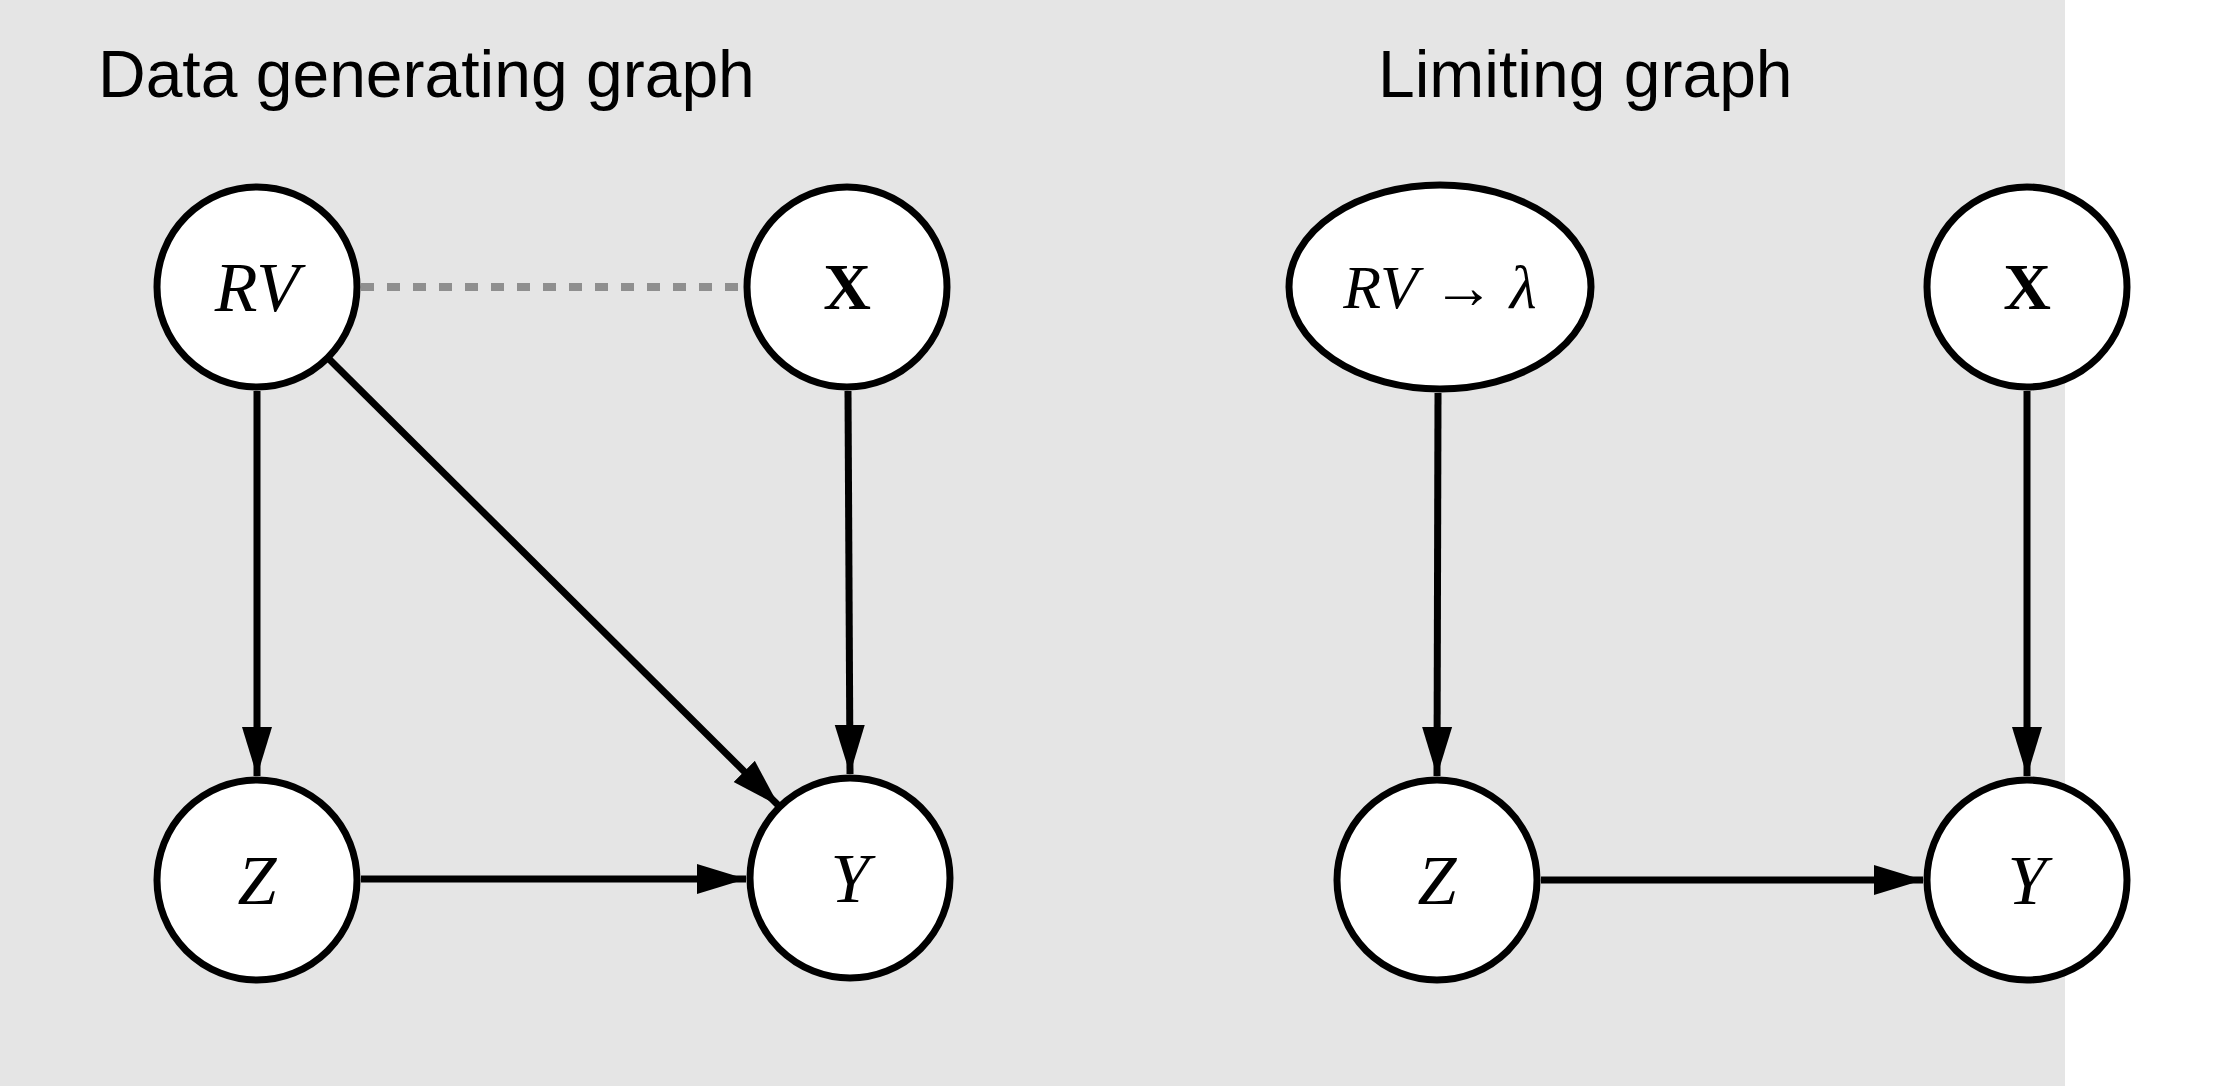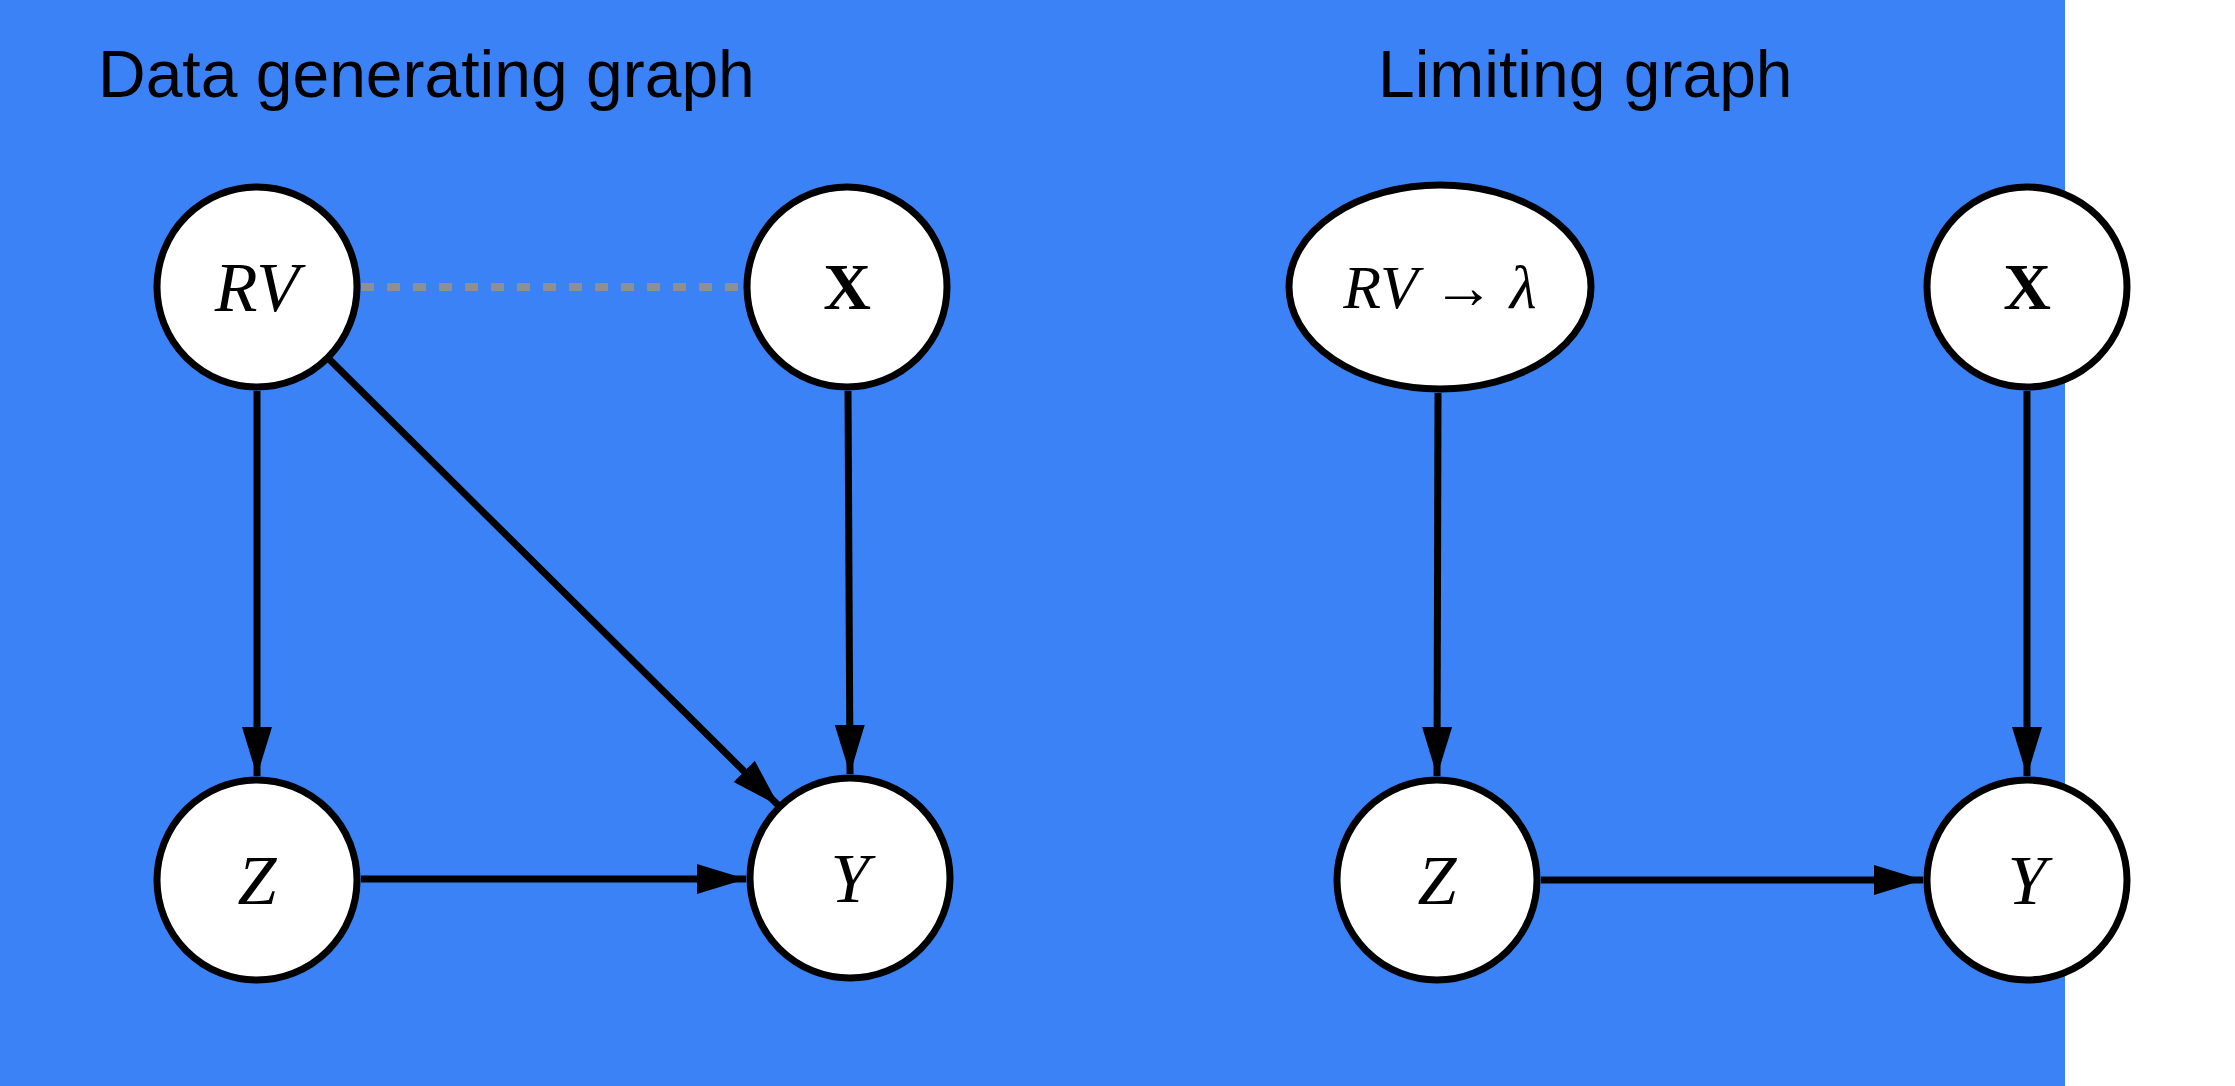--- a/index.html
+++ b/index.html
@@ -3,21 +3,21 @@
 <meta charset="utf-8">
 <style>
   html, body {
     margin: 0;
     padding: 0;
     background: #ffffff;
   }
   .figure-wrap {
     width: 2065px;
     height: 1086px;
-    background: #3b82f6;
+    background: #e5e5e5;
     position: relative;
   }
   svg { display: block; }
   .panel-title {
     font-family: "Liberation Sans", sans-serif;
     font-size: 66px;
     fill: #000000;
   }
   .node-shape {
     fill: #ffffff;

